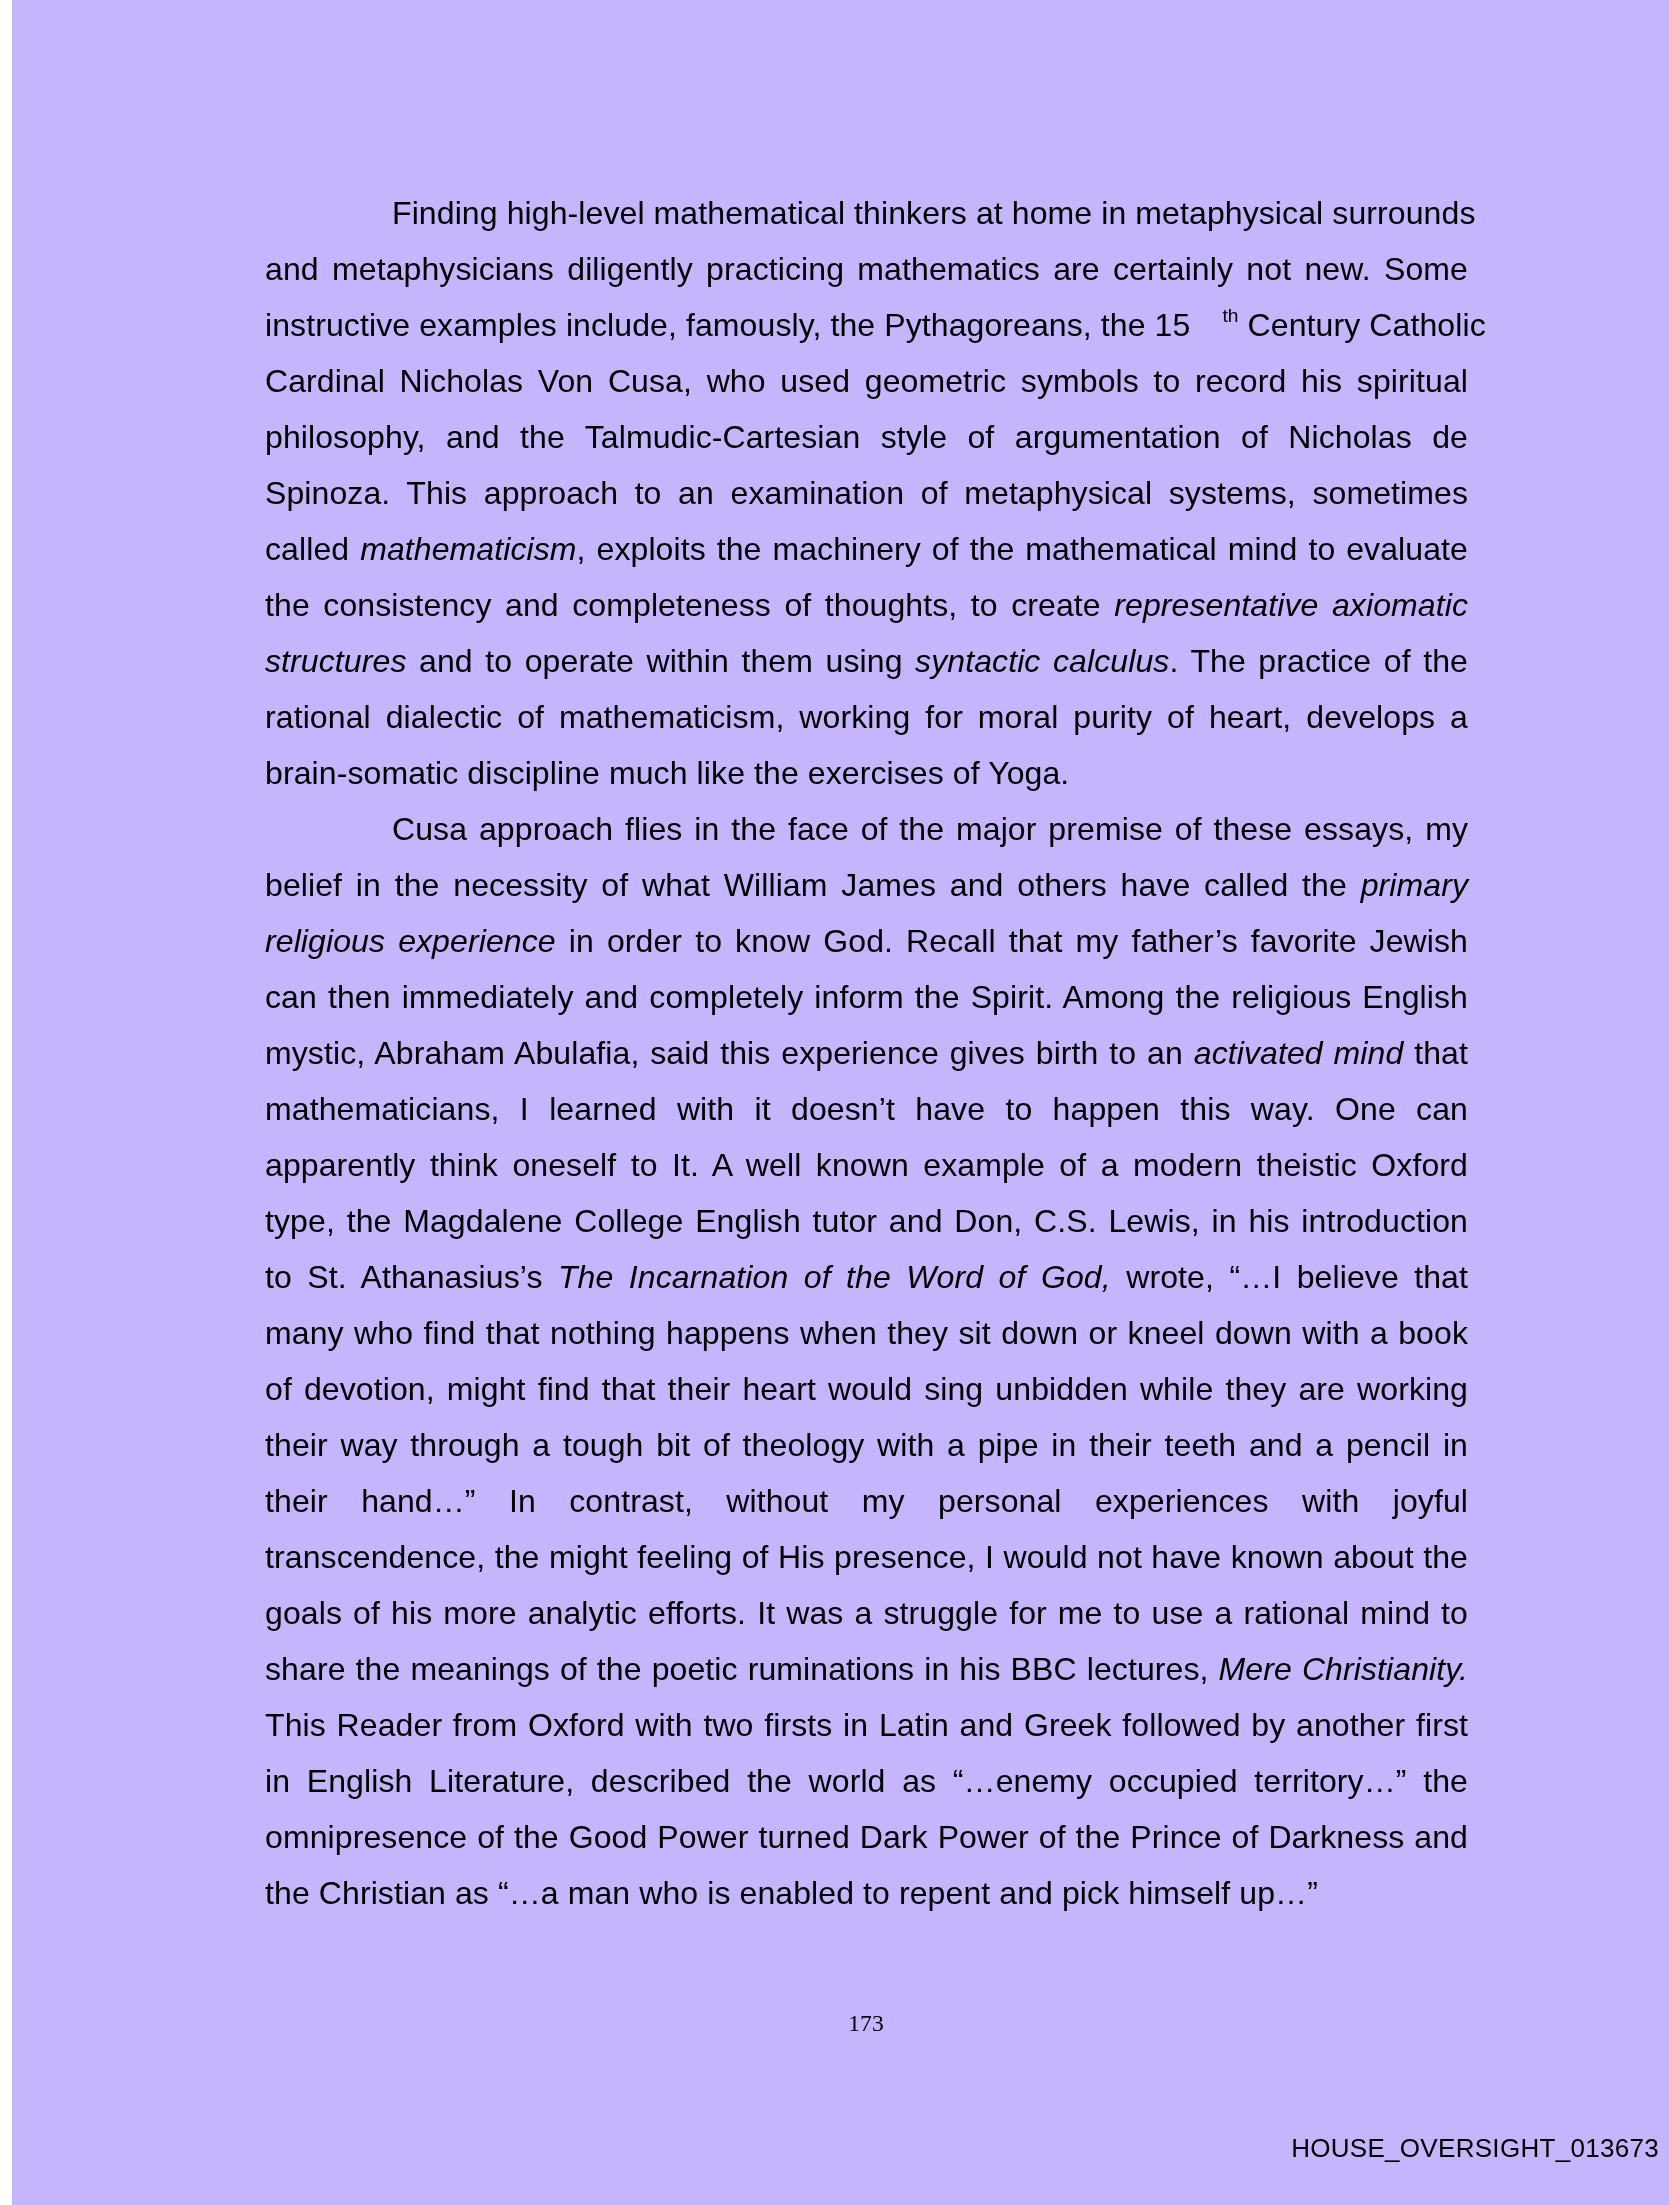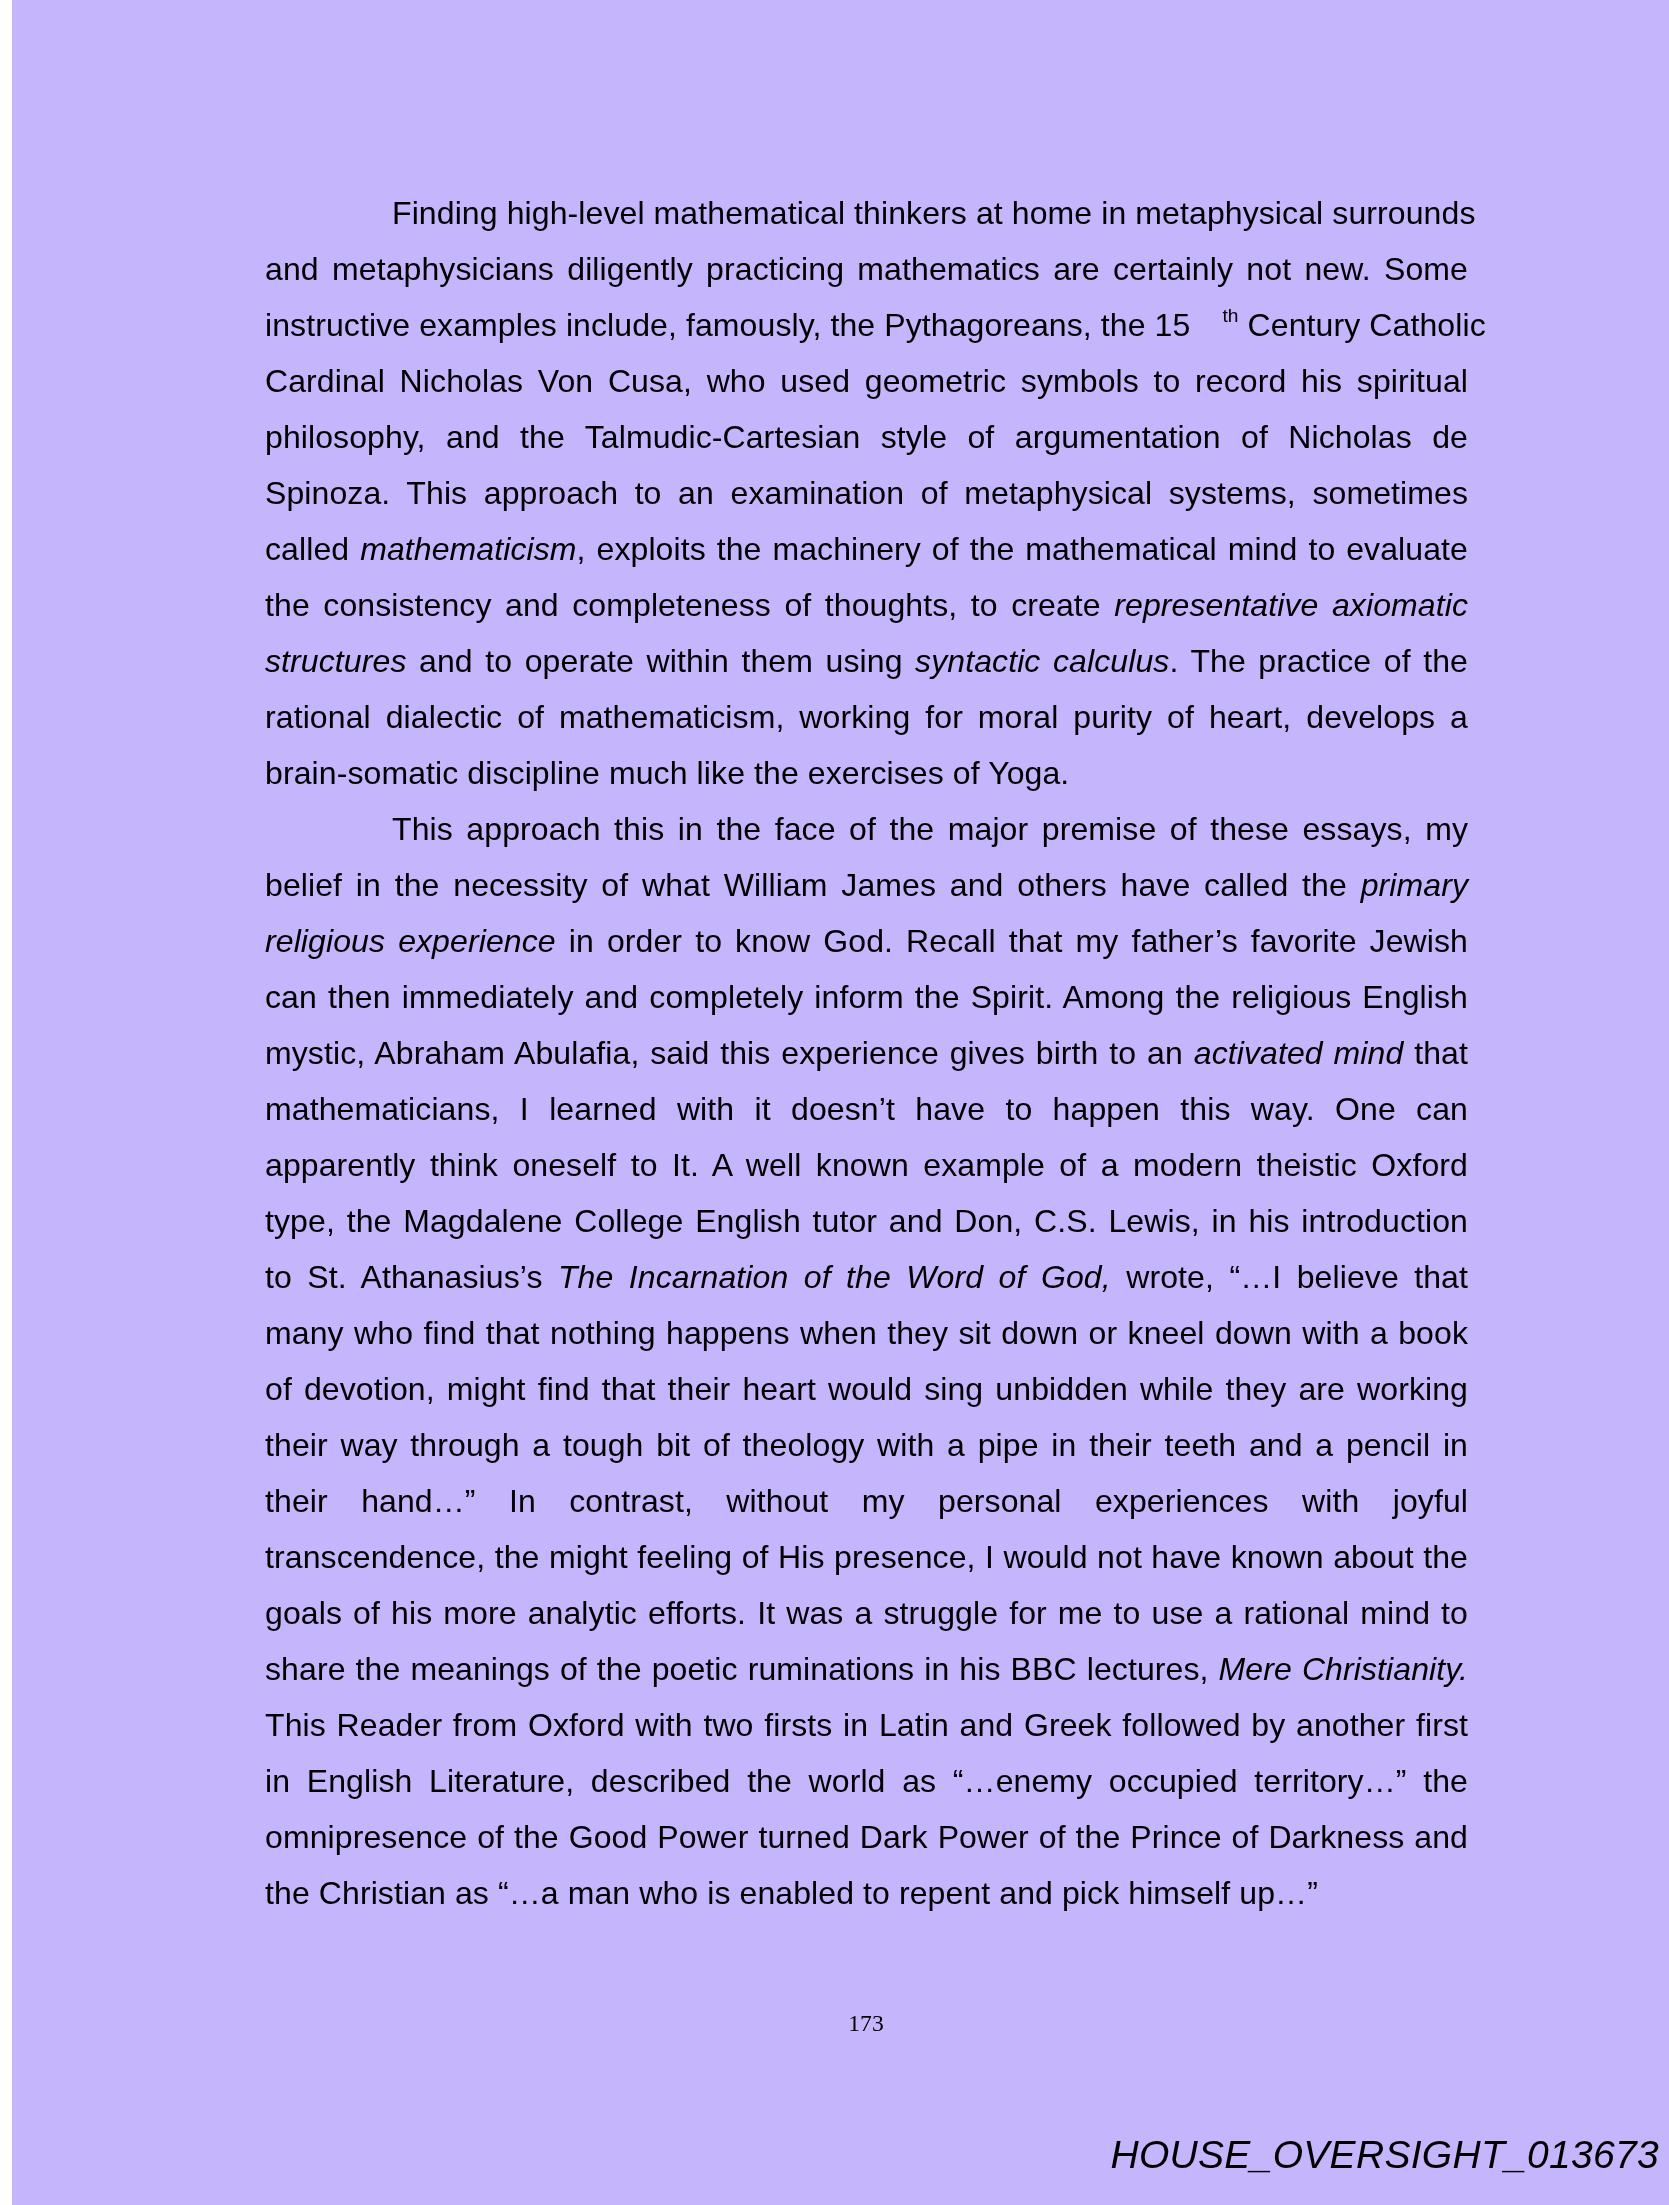--- a/index.html
+++ b/index.html
@@ -59,23 +59,22 @@
     top: 2010px;
     text-align: center;
     font-family: "Liberation Serif", serif;
     font-size: 23.6px;
   }
   .bates {
     position: absolute;
     right: 22px;
     top: 2133px;
     font-family: "Liberation Sans", sans-serif;
-    font-size: 39px;
+    font-size: 26px;
     letter-spacing: 0.3px;
-    font-style: italic;
   }
 </style>
 </head>
 <body>
 
 <div class="page">
   <div class="body-text" id="body-text">
       <div>
         <span class="line indent">Finding high-level mathematical thinkers at home in metaphysical surrounds</span>
         <span class="line">and metaphysicians diligently practicing mathematics are certainly not new. Some</span>
@@ -83,21 +82,21 @@
         <span class="line">Cardinal Nicholas Von Cusa, who used geometric symbols to record his spiritual</span>
         <span class="line">philosophy, and the Talmudic-Cartesian style of argumentation of Nicholas de</span>
         <span class="line">Spinoza. This approach to an examination of metaphysical systems, sometimes</span>
         <span class="line">called <i>mathematicism</i>, exploits the machinery of the mathematical mind to evaluate</span>
         <span class="line">the consistency and completeness of thoughts, to create <i>representative axiomatic</i></span>
         <span class="line"><i>structures</i> and to operate within them using <i>syntactic calculus</i>. The practice of the</span>
         <span class="line">rational dialectic of mathematicism, working for moral purity of heart, develops a</span>
         <span class="line last">brain-somatic discipline much like the exercises of Yoga.</span>
       </div>
       <div>
-        <span class="line indent">This approach this in the face of the major premise of these essays, my</span>
+        <span class="line indent">Cusa approach flies in the face of the major premise of these essays, my</span>
         <span class="line">belief in the necessity of what William James and others have called the <i>primary</i></span>
         <span class="line"><i>religious experience</i> in order to know God. Recall that my father’s favorite Jewish</span>
         <span class="line">can then immediately and completely inform the Spirit. Among the religious English</span>
         <span class="line">mystic, Abraham Abulafia, said this experience gives birth to an <i>activated mind</i> that</span>
         <span class="line">mathematicians, I learned with it doesn’t have to happen this way. One can</span>
         <span class="line">apparently think oneself to It. A well known example of a modern theistic Oxford</span>
         <span class="line">type, the Magdalene College English tutor and Don, C.S. Lewis, in his introduction</span>
         <span class="line">to St. Athanasius’s <i>The Incarnation of the Word of God,</i> wrote, “…I believe that</span>
         <span class="line">many who find that nothing happens when they sit down or kneel down with a book</span>
         <span class="line">of devotion, might find that their heart would sing unbidden while they are working</span>

